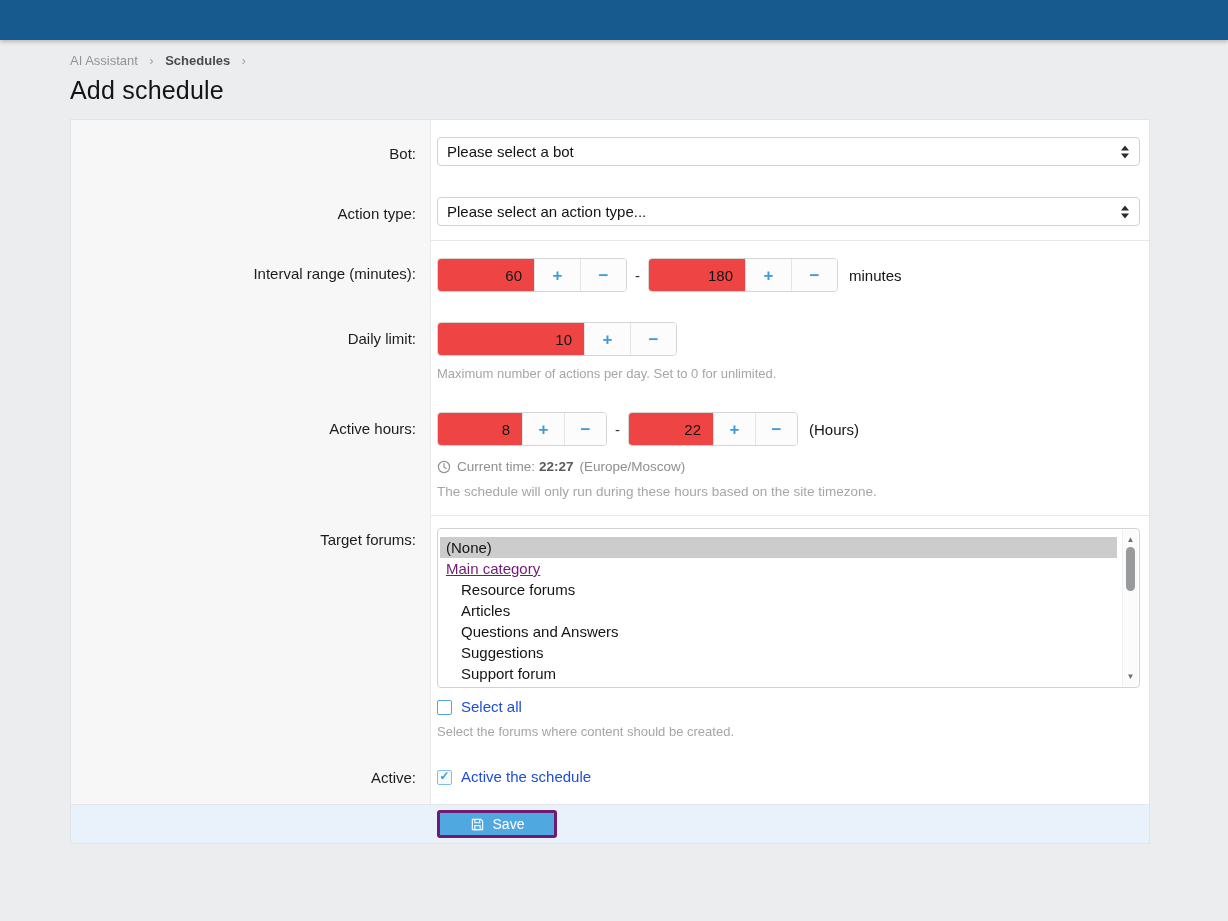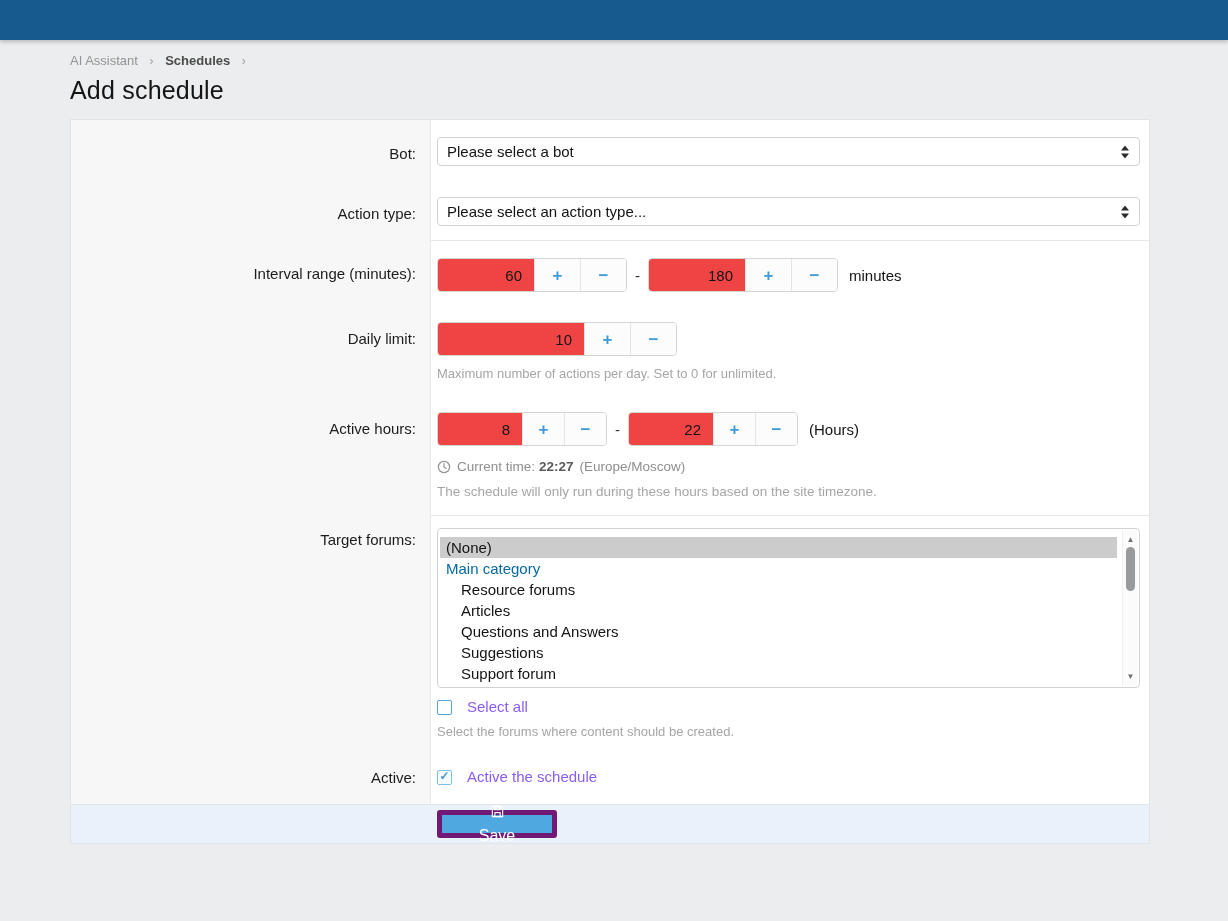--- a/index.html
+++ b/index.html
@@ -90,54 +90,54 @@
   .hours-explain { margin-top:8px; font-size:13.5px; color:#a6a6a7; line-height:17px; }
 
   
   .forum-list {
     position:relative; height:160px; overflow:hidden;
     background:#fff; border:1px solid #d2d2d3; border-radius:4px;
     padding:8px 0 0 2px; font-size:15px;
   }
   .fitem { line-height:21px; padding-left:6px; margin-right:22px; color:#141414; white-space:nowrap; cursor:default; }
   .fitem.selected { background:#cccccc; }
-  .fitem.group { color:#0369a1; }
+  .fitem.group { color:#701a75;text-decoration:underline; }
   .fitem.child { padding-left:21px; }
   .vscroll {
     position:absolute; top:1px; right:1px; bottom:1px; width:16px;
     background:#fbfbfc; border-radius:0 3px 3px 0; border-left:1px solid #f0f0f0;
   }
   .vscroll .sarrow { position:absolute; left:0; width:100%; text-align:center; font-size:8px; color:#6f6f70; cursor:pointer; }
   .vscroll .up { top:5px; }
   .vscroll .down { bottom:5px; }
   .vscroll .thumb { position:absolute; top:17px; left:3px; width:9px; height:44px; background:#999a9b; border-radius:5px; cursor:pointer; }
 
   
   .checkline { display:flex; align-items:center; margin-top:10px; }
   .cbox {
     width:15px; height:15px; border:1px solid #55a5da; border-radius:2px;
     background:#fff; display:inline-flex; align-items:center; justify-content:center;
     cursor:pointer; flex:none;
   }
   .cbox.checked { background:#f4fafe; border-color:#7ec0e8; color:#3e9ad8; font-size:12px; font-weight:bold; line-height:1; }
   .cbox .mark { transform:translateY(-1px); }
-  .cblabel { margin-left:15px; font-size:15px; color:#8b5cf6; line-height:18px; }
+  .cblabel { margin-left:9px; font-size:15px; color:#1d4ed8; line-height:18px; }
   .active-line { margin-top:0; }
 
   
   .form-footer {
     width:1080px; margin-left:70px;
     background:#e9f2fb; border:1px solid #dfe5ea; border-top:1px solid #e3e6e9;
     padding:5px 9px 5px 366px; height:40px; display:flex; align-items:center;
   }
   .save-btn {
     display:inline-flex; align-items:center; justify-content:center; gap:8px;
     min-width:120px; height:28px; padding:0 24px;
-    background:#4fa8e0; border:5px solid #701a75; border-radius:3px;
-    color:#fff; font-size:16px; font-family:inherit; cursor:pointer;flex-direction:column;
+    background:#4fa8e0; border:3px solid #701a75; border-radius:3px;
+    color:#fff; font-size:14px; font-family:inherit; cursor:pointer;
   }
   .save-btn svg { display:block; }
 </style>
 </head>
 <body>
 
 <div class="topbar"></div>
 
 <div class="container">
   <div class="breadcrumb">

